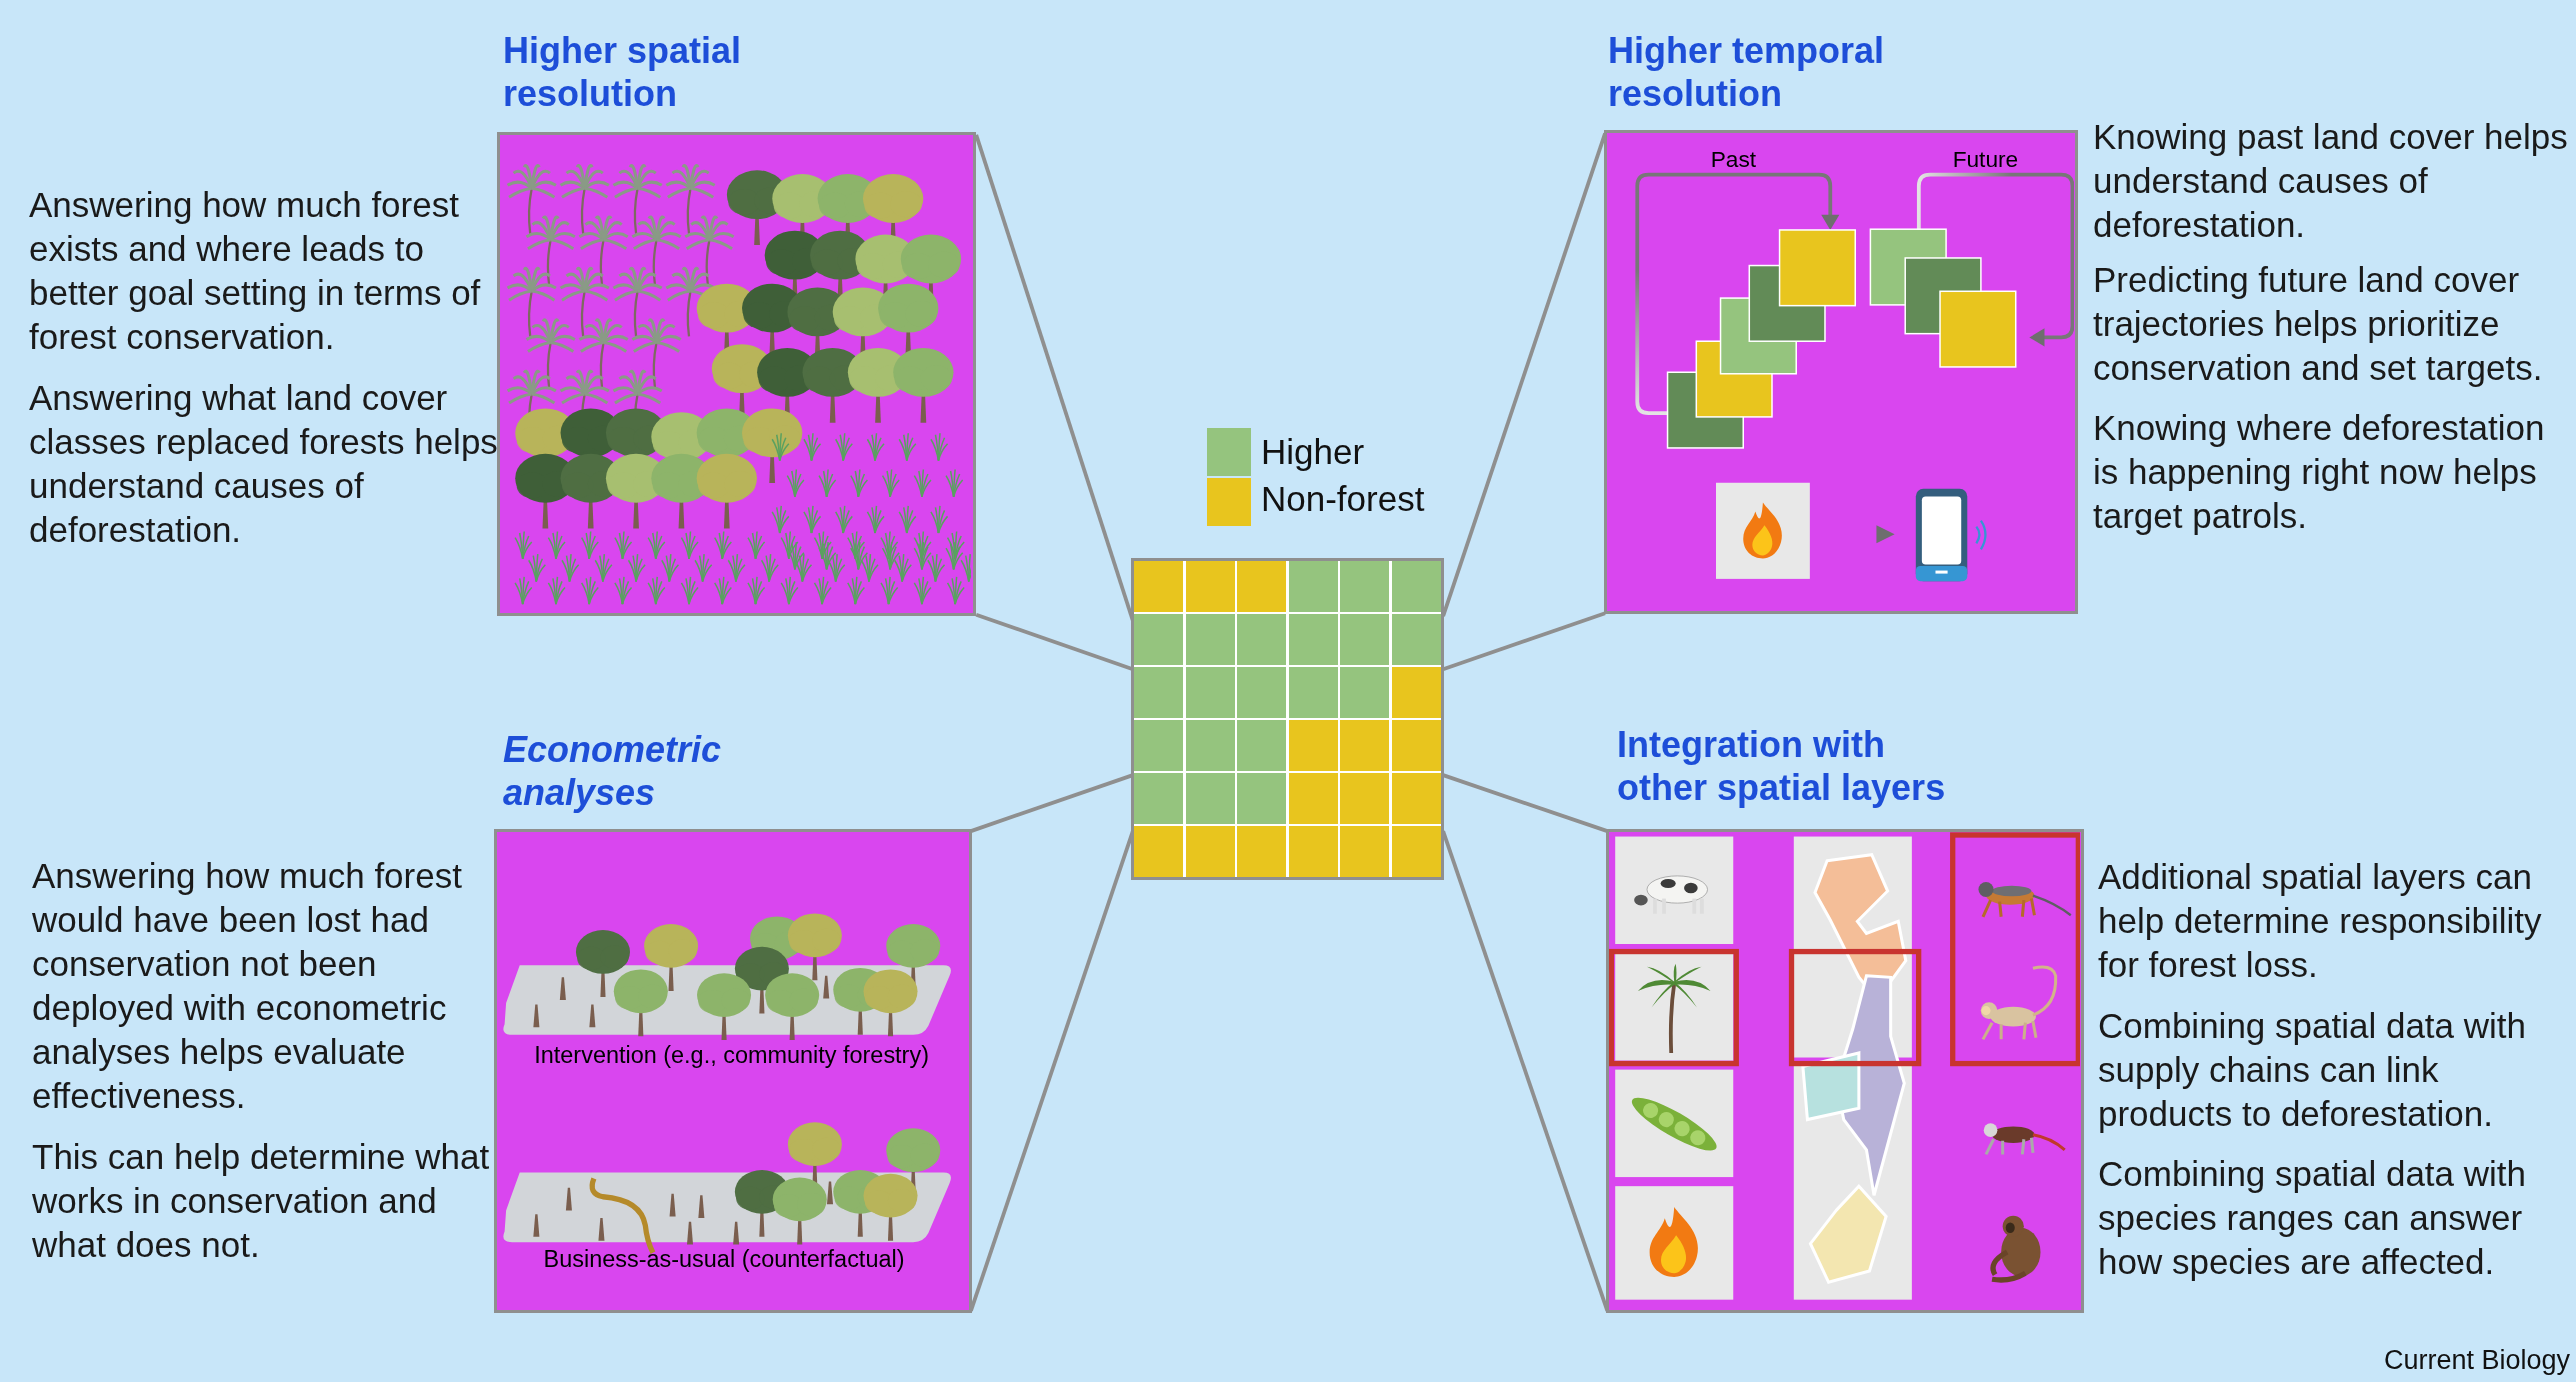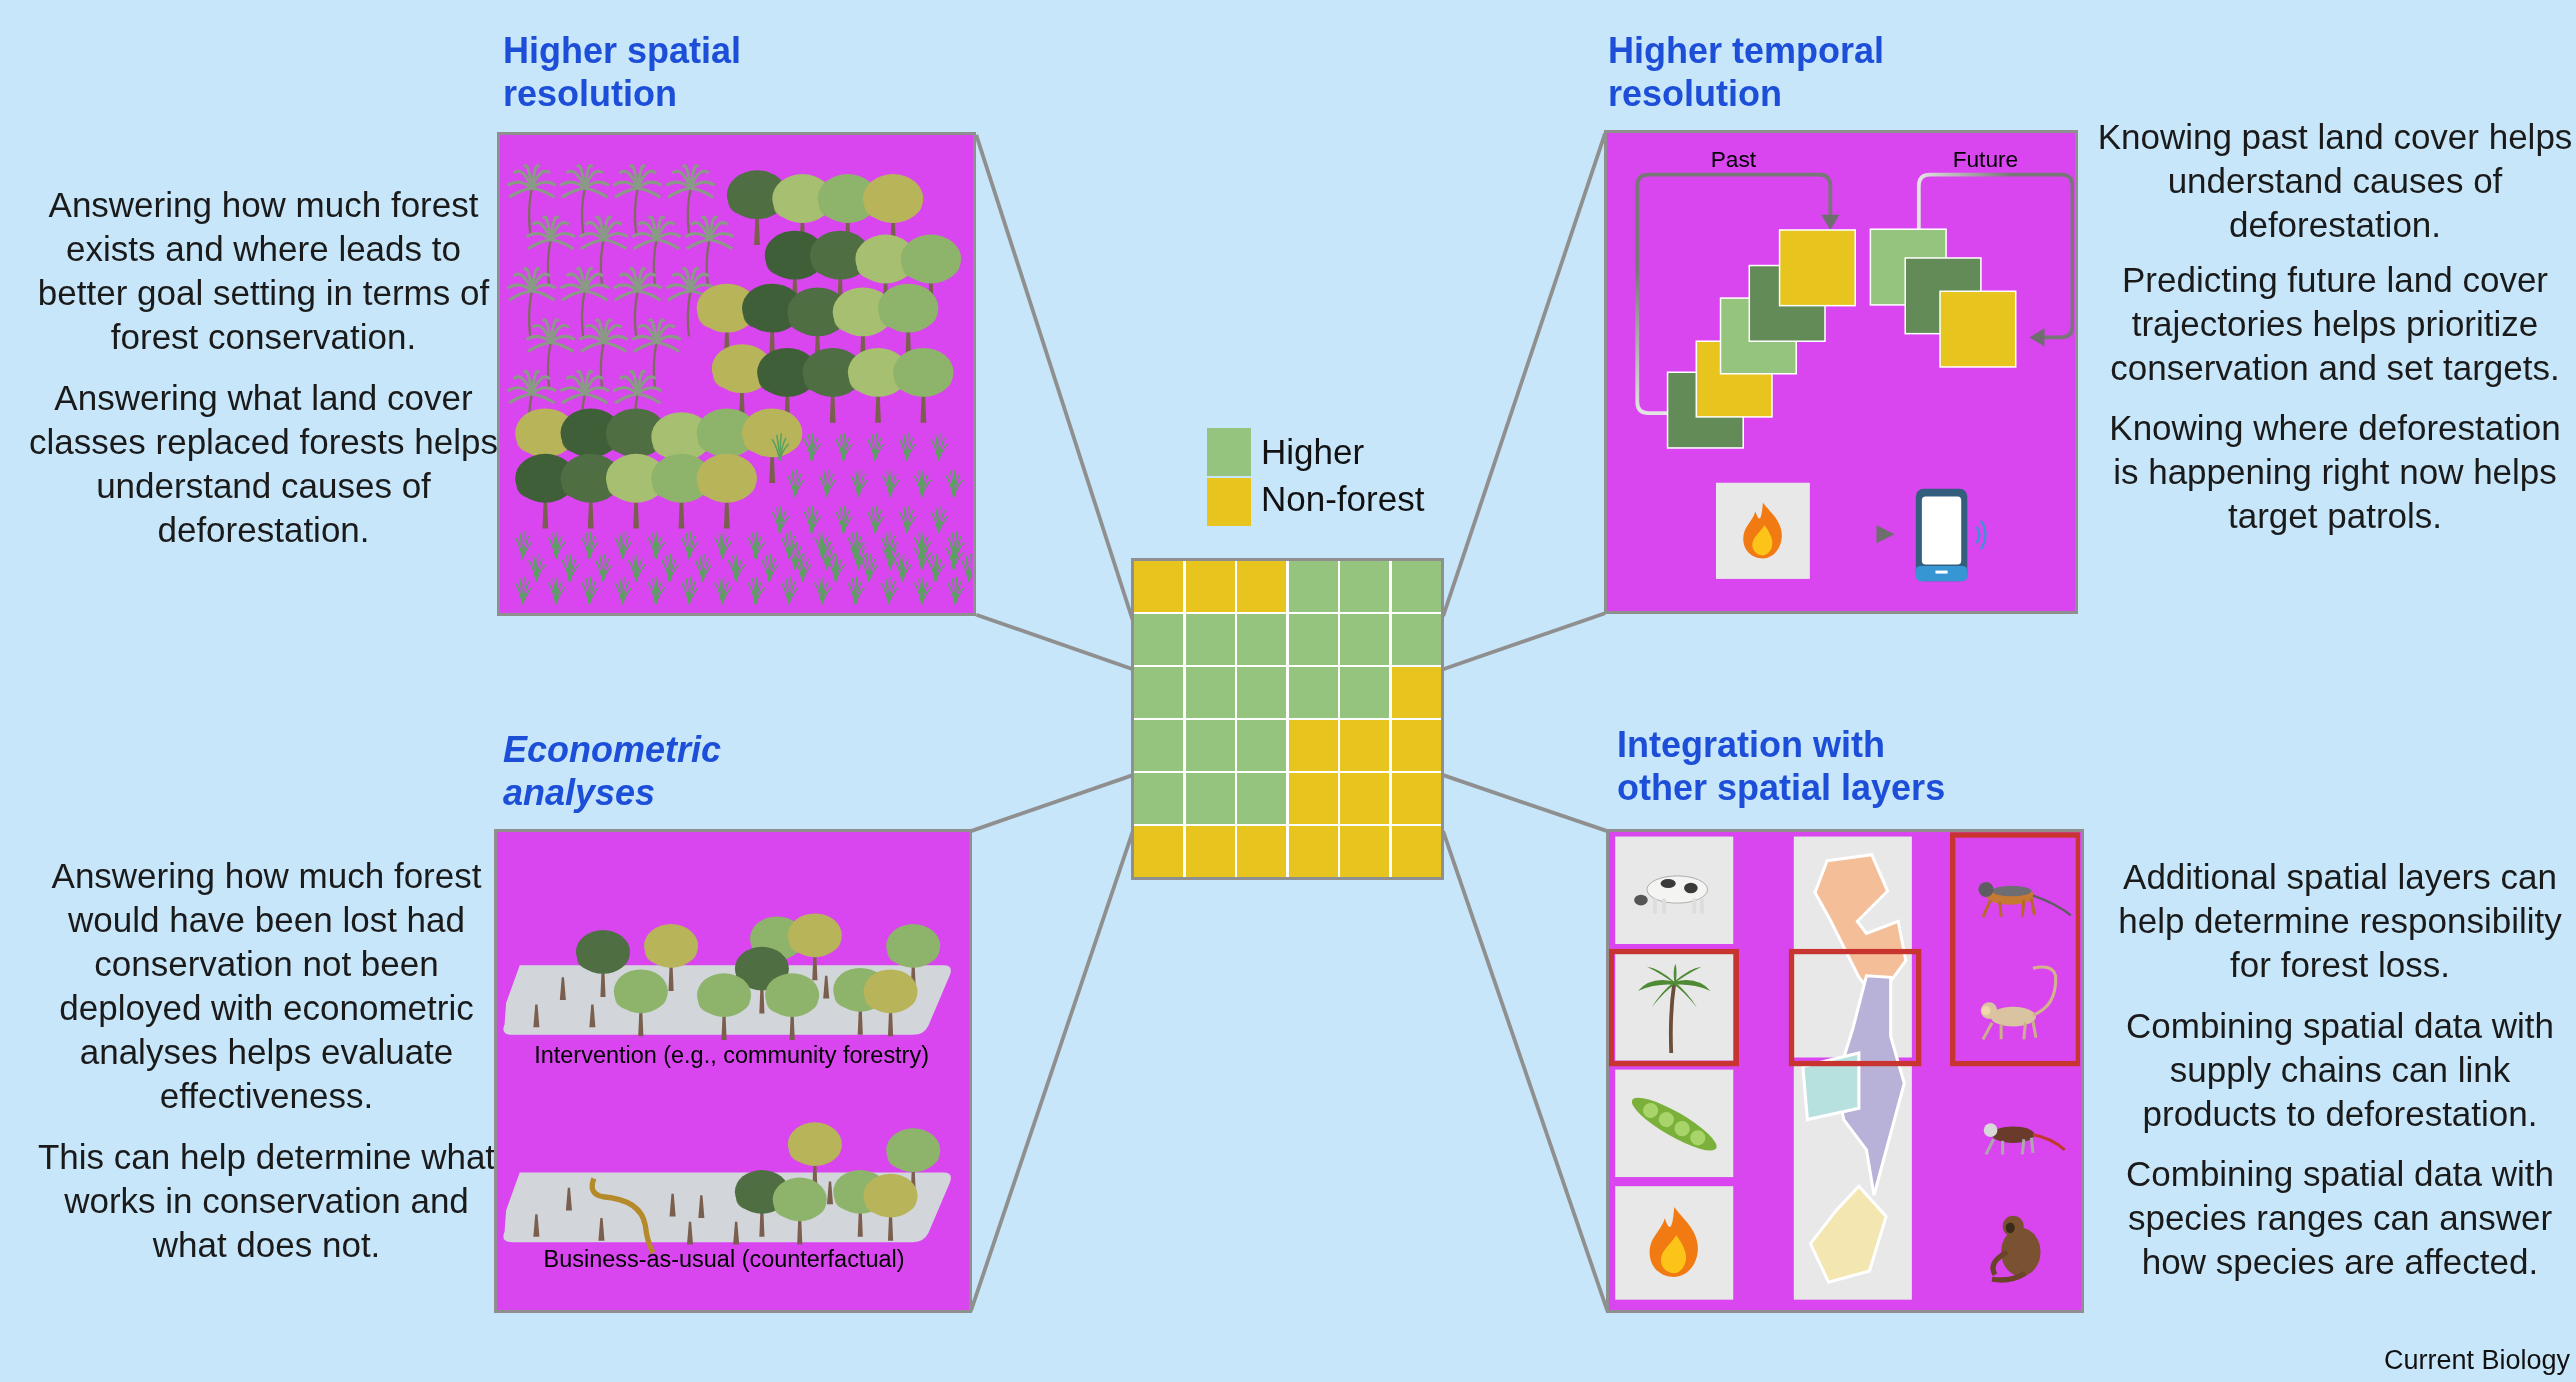--- a/index.html
+++ b/index.html
@@ -1,20 +1,20 @@
 <!DOCTYPE html>
 <html style="font-size:12px"><head>
 <meta charset="utf-8">
 <style>
   html, body { margin:0; padding:0; }
   body { width:2576px; height:1383px; background:#c8e6f9; position:relative; overflow:hidden;
          font-family:"Liberation Sans", sans-serif; color:#111; }
   .abs { position:absolute; }
   .heading { font-weight:bold; font-size:36px; line-height:43px; color:#1d4ed8; }
-  .para { font-size:35px; line-height:44px; color:#1a1a1a;text-align:center; }
+  .para { font-size:35px; line-height:44px; color:#1a1a1a; }
   .para p { margin:0 0 16.6px 0; }
   .panel { position:absolute; background:#d946ef; border:3.8px solid #8f8f8f; box-sizing:border-box; overflow:hidden; }
   #connectors { position:absolute; left:0; top:0; }
   .grid { position:absolute; left:1131px; top:558px; width:313px; height:322px; background:#fff;
           border:3.8px solid #8f8f8f; box-sizing:border-box; display:grid;
           grid-template-columns:repeat(6,1fr); grid-template-rows:repeat(6,1fr); gap:2.3px; }
   .cell { width:100%; height:100%; }
   .legend-swatch { position:absolute; width:44px; height:48px; }
   .legend-label { position:absolute; font-size:35px; line-height:42px; }
   .credit { font-size:27px; }

